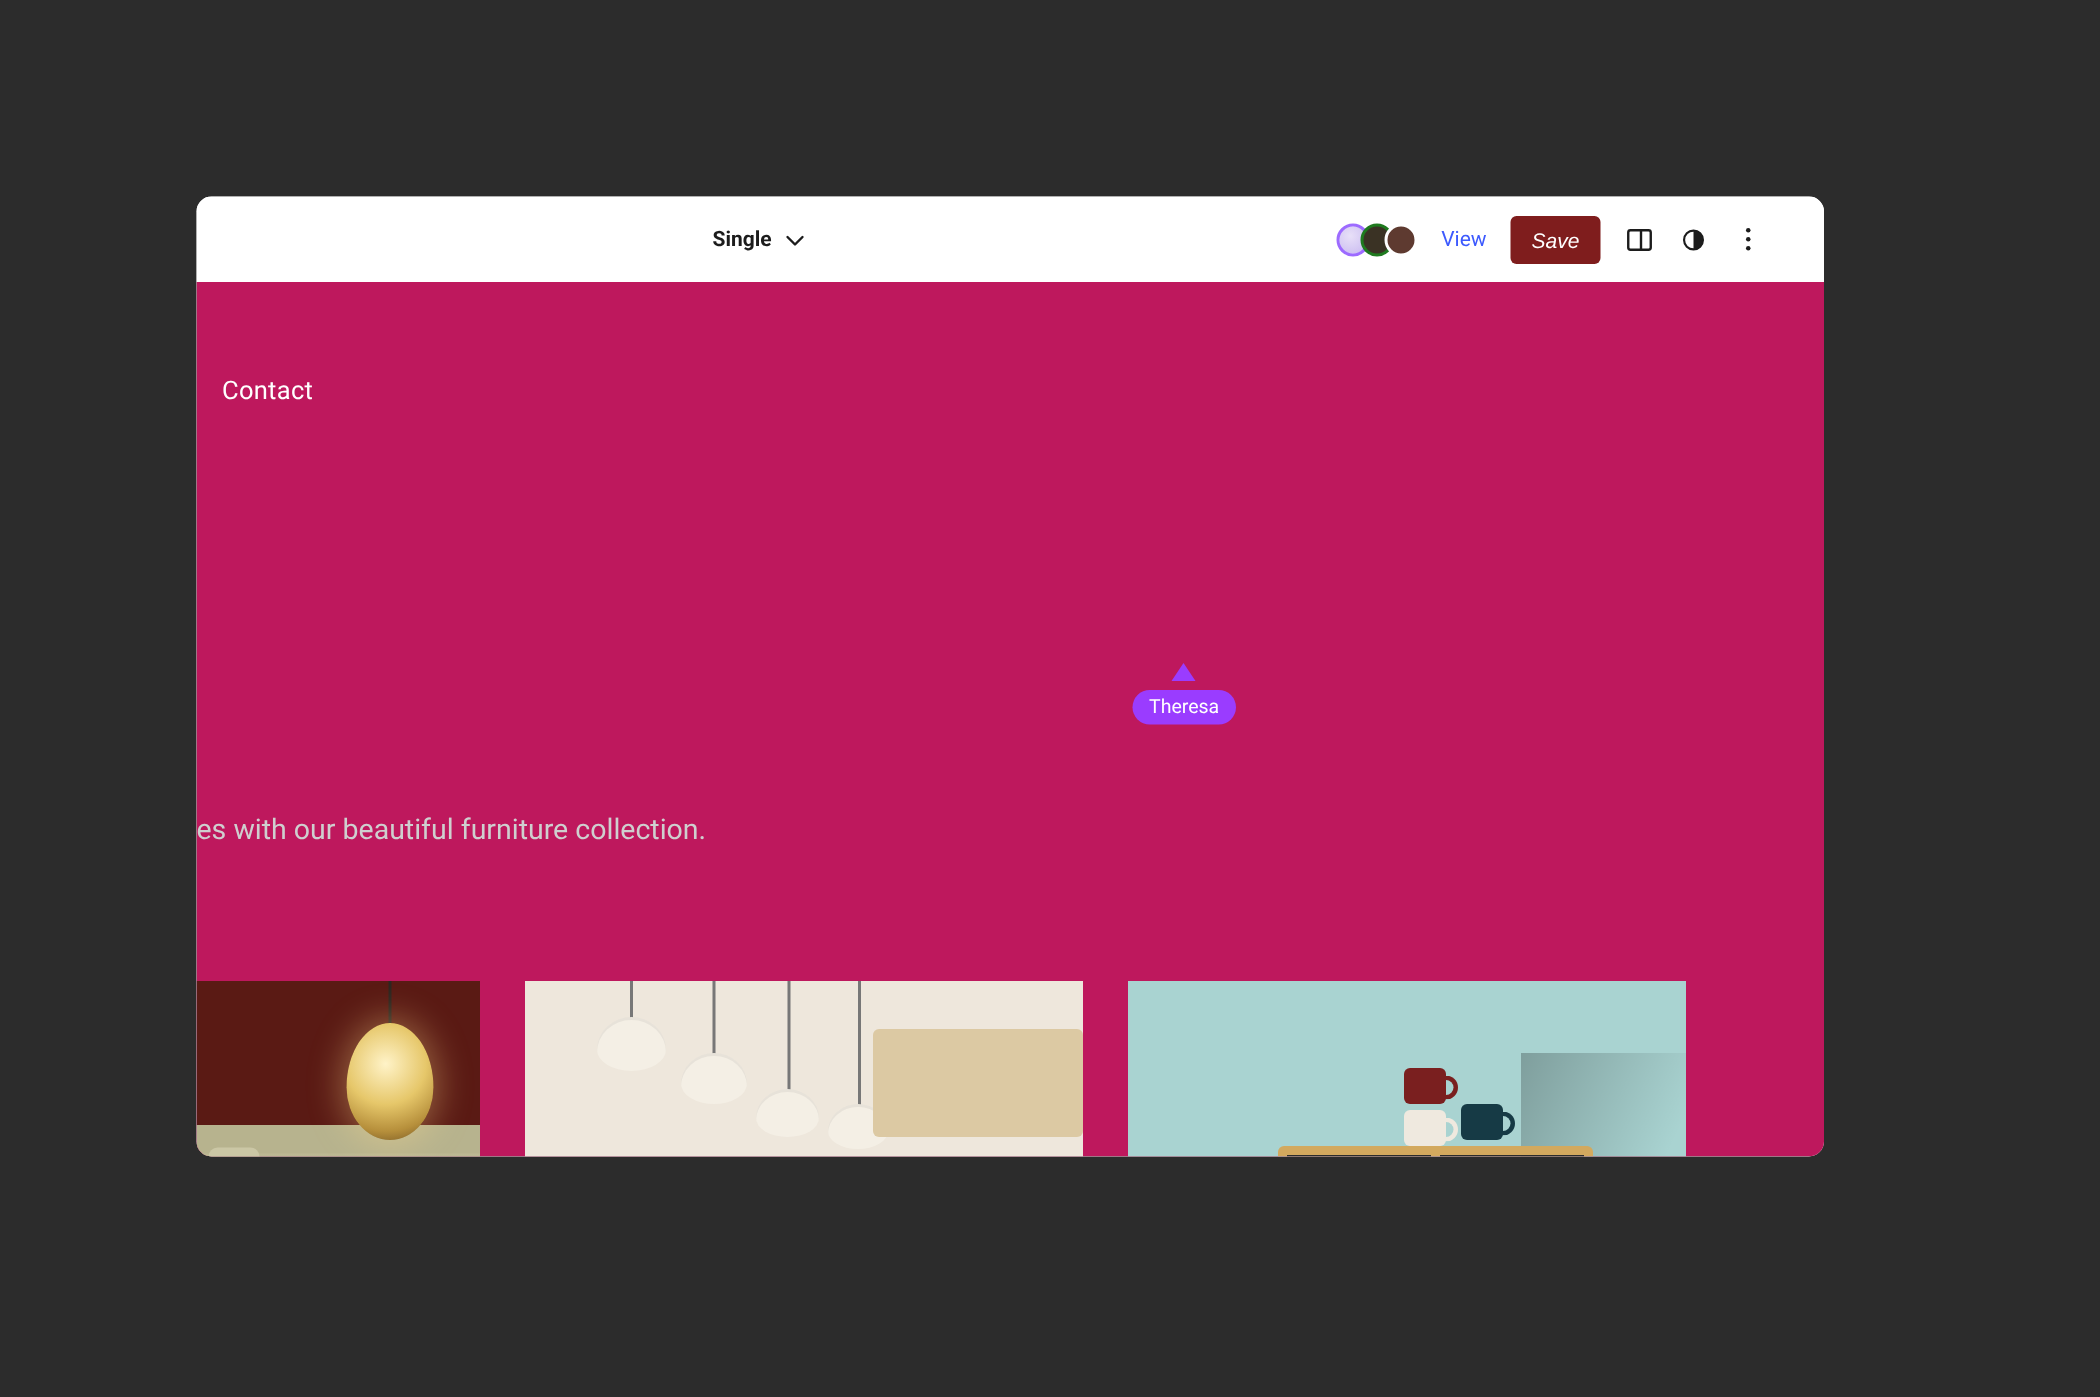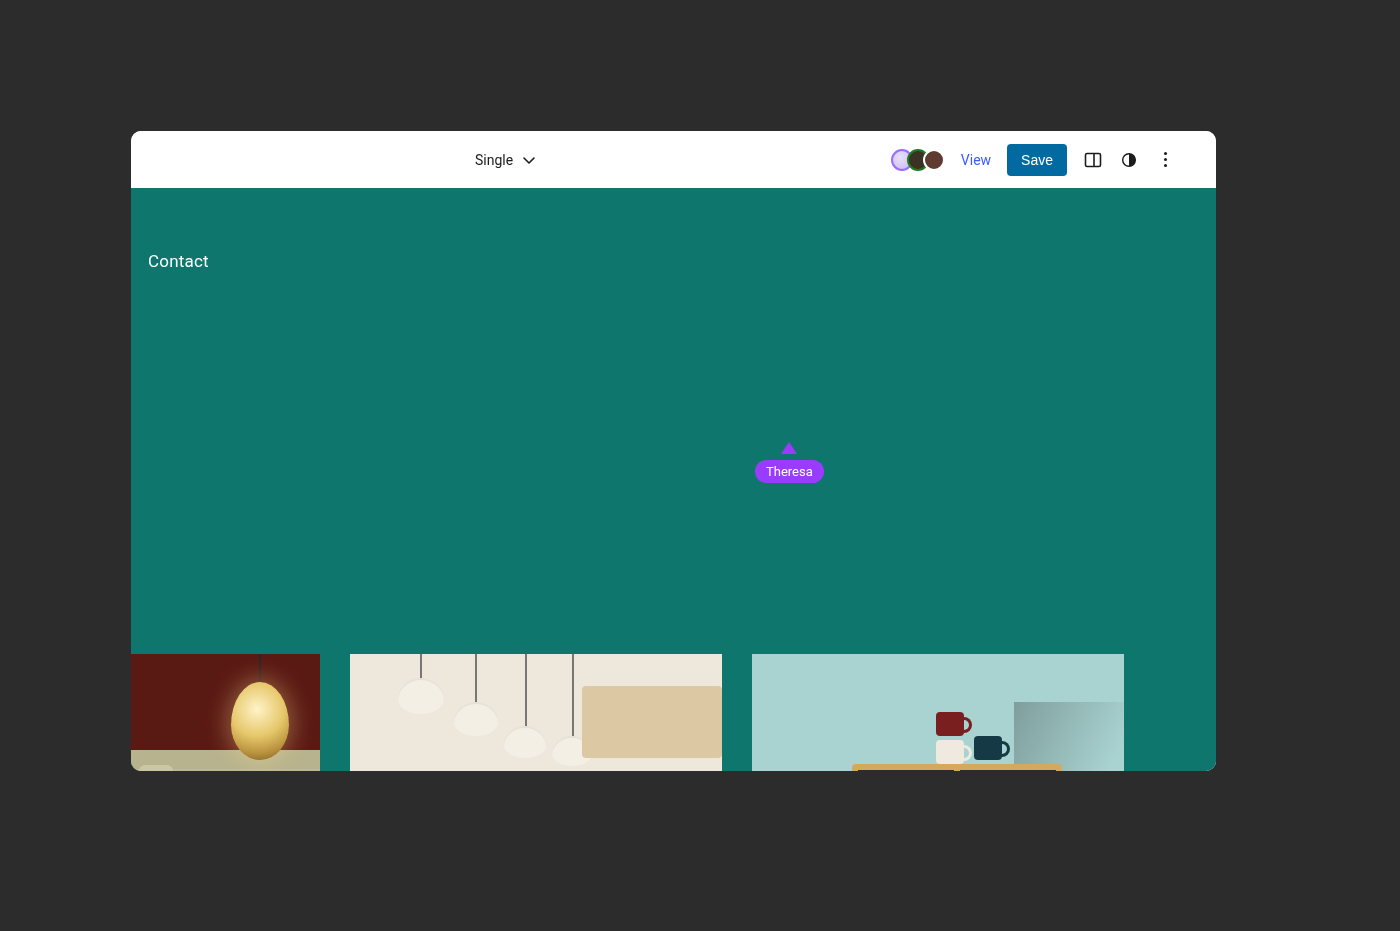--- a/index.html
+++ b/index.html
@@ -15,21 +15,21 @@
   }
 
   
   .toolbar {
     height: 57px;
     background: #fff;
     display: flex;
     align-items: center;
     position: relative;
   }
-  .toolbar-left { position: absolute; left: 344px; display: flex; align-items: center; gap: 8px; }
+  .toolbar-left { position: absolute; left: 344px; display: flex; align-items: center; gap: 8px; font-weight: bold; }
   .toolbar-left .mode-label { font-size: 14px; color: #1c1c1c; }
   .chev { width: 16px; height: 16px; color: #1c1c1c; }
   .toolbar-right {
     margin-left: auto;
     display: flex;
     align-items: center;
     gap: 16px;
     padding-right: 41px;
   }
   .avatars { display: flex; }
@@ -37,34 +37,35 @@
     width: 22px; height: 22px; border-radius: 50%;
     border: 2px solid #fff; margin-left: -6px;
     background: #888;
   }
   .avatar:first-child { margin-left: 0; }
   .av1 { background: radial-gradient(circle at 40% 35%, #e8e0f8, #c7b8f0); border: 2px solid #9d6bff; }
   .av2 { background: #3a3224; border: 2px solid #1f7a1f; }
   .av3 { background: #5e3a30; }
   .view-link { font-size: 14px; color: #3d5afe; cursor: pointer; }
   .save-btn {
-    background: #0369a1; color: #fff; border: none;
+    background: #7f1d1d; color: #fff; border: none;
     padding: 8px 14px; border-radius: 4px; font-size: 14px;
     cursor: pointer;
+    font-style: italic;
   }
   .tb-icon { width: 20px; height: 20px; color: #1c1c1c; cursor: pointer; display: flex; align-items: center; justify-content: center; }
   .more-dots { display:flex; flex-direction:column; gap:3px; }
   .more-dots span { width:3px; height:3px; background:#1c1c1c; border-radius:50%; }
 
   
   .canvas {
     position: absolute;
     left: 0; top: 57px;
     width: 100%; height: calc(100% - 57px);
-    background: #0f766e;
+    background: #be185d;
     color: #fff;
     overflow: hidden;
   }
 
   .nav-contact {
     position: absolute;
     left: 17px; top: 63px;
     font-size: 17px; color: #fff; letter-spacing: .2px;
   }
   .tagline {
@@ -172,20 +173,21 @@
             <span></span>
             <span></span>
           </div>
       </div>
     </div>
   </div>
 
   <div class="canvas">
     <div class="nav-contact">Contact</div>
 
+    <div class="tagline">es with our beautiful furniture collection.</div>
 
     <div class="collab">
       <div class="cursor"></div>
       <div class="label">Theresa</div>
     </div>
 
     <div class="img-row">
       <div class="card c1">
         <div class="sofa"></div>
         <div class="bulb">

